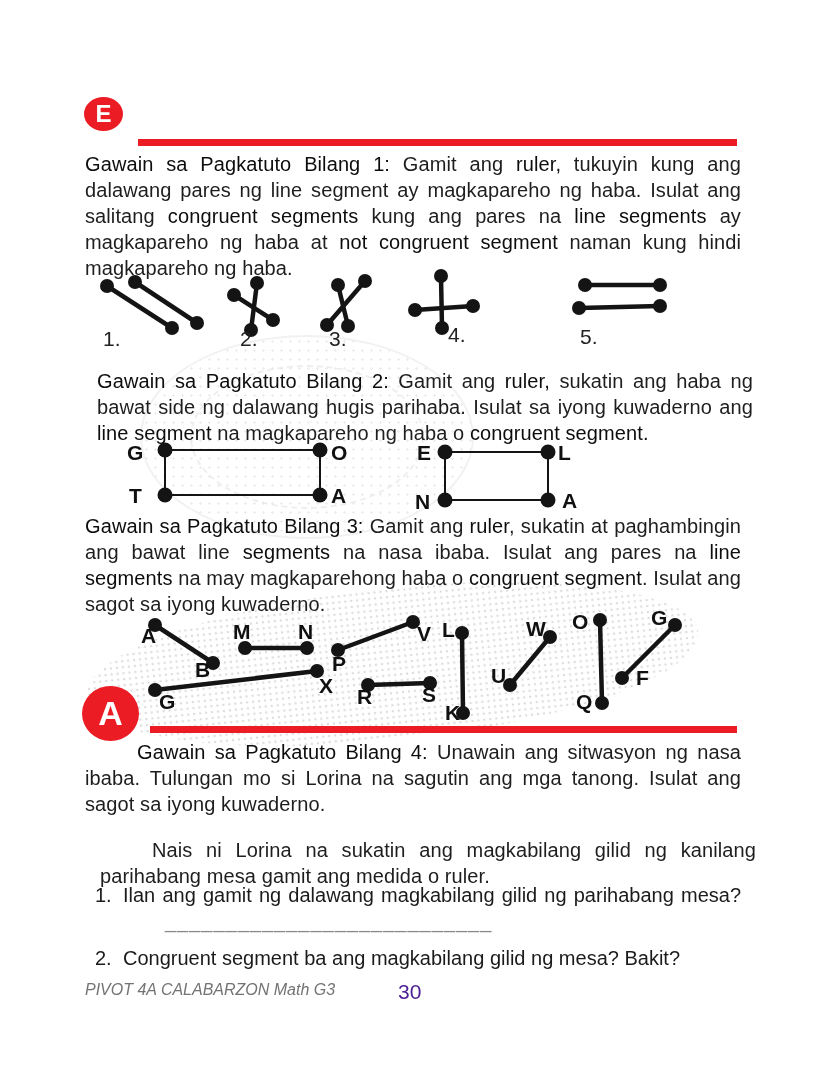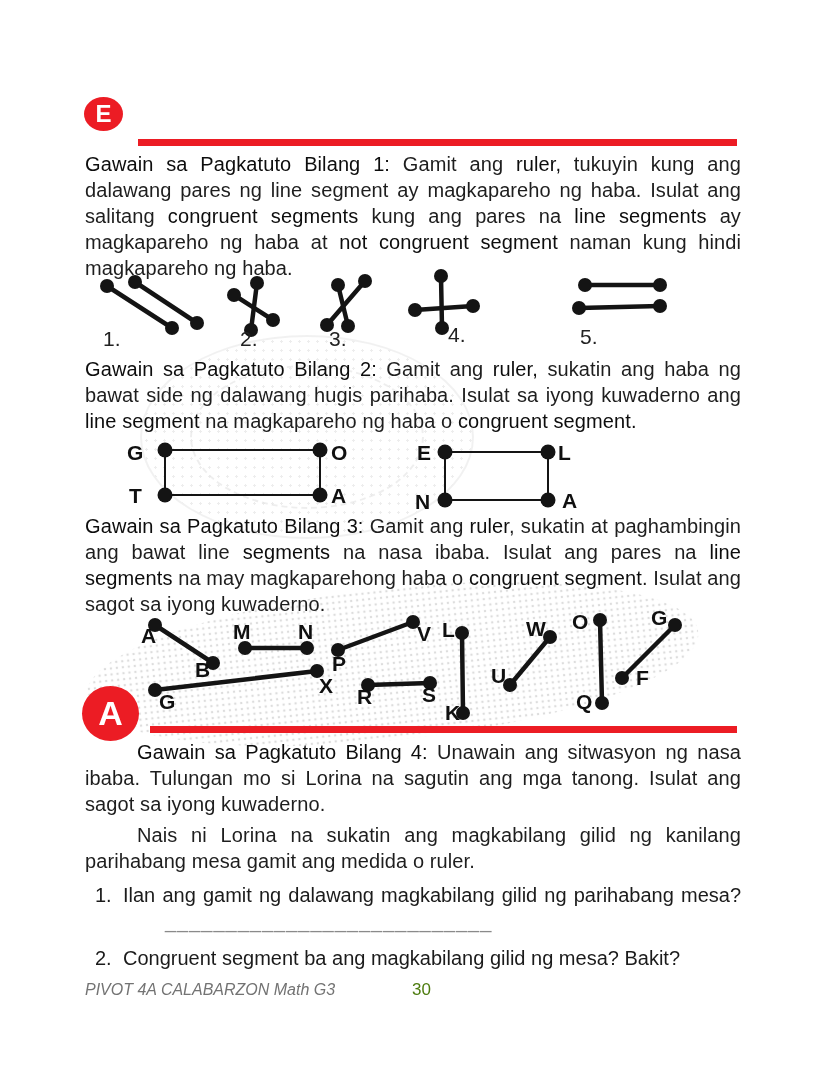--- a/index.html
+++ b/index.html
@@ -57,21 +57,21 @@
   svg text.num { font-weight:normal; font-size:21px; fill:#222222; }
   
   .qrow { left:95px; width:646px; display:flex; font-size:20px; line-height:26px; }
   .qnum { width:28px; flex:0 0 28px; }
   .qtext { flex:1; text-align:justify; }
   .blank { color:#8a8a8a; letter-spacing:1px;margin-left:42px; }
   
   .footer-left {
     left:85px; top:981px; font-style:italic; font-size:16px; color:#737373;
   }
-  .footer-num { left:412px; top:980px; font-size:17px; color:#4d7c0f; }
+  .footer-num { left:398px; top:980px; font-size:21px; color:#4c1d95; }
 </style>
 </head>
 <body>
 
 <div class="page">
 
   <div class="wm wm-globe"></div>
   <div class="wm wm-globe-inner"></div>
   <div class="wm wm-band"></div>
 
@@ -128,21 +128,21 @@
       <line class="seg" x1="500" y1="17" x2="575" y2="17"></line>
         <circle class="dot" cx="500" cy="17" r="7"></circle>
         <circle class="dot" cx="575" cy="17" r="7"></circle>
       <line class="seg" x1="494" y1="40" x2="575" y2="38"></line>
         <circle class="dot" cx="494" cy="40" r="7"></circle>
         <circle class="dot" cx="575" cy="38" r="7"></circle>
       <text class="num" x="495" y="76">5.</text>
     </g>
   </svg>
 
-  <p class="layer para" style="top:356px; margin:0;"><span class="b">Gawain sa Pagkatuto Bilang 2: </span><span>Gamit ang </span><span class="b">ruler,</span><span> sukatin ang haba ng bawat side ng dalawang hugis parihaba. Isulat sa iyong kuwaderno ang </span><span class="b">line segment</span><span> na magkapareho ng haba o </span><span class="b">congruent segment.</span></p>
+  <p class="layer para" style="top:356px; margin:12px;"><span class="b">Gawain sa Pagkatuto Bilang 2: </span><span>Gamit ang </span><span class="b">ruler,</span><span> sukatin ang haba ng bawat side ng dalawang hugis parihaba. Isulat sa iyong kuwaderno ang </span><span class="b">line segment</span><span> na magkapareho ng haba o </span><span class="b">congruent segment.</span></p>
 
   <svg class="layer" style="left:85px; top:438px;" width="655" height="88" viewBox="0 0 655 88">
     <g>
       <rect class="thin" x="80" y="12" width="155" height="45"></rect>
       <circle class="dot" cx="80" cy="12" r="7.5"></circle>
         <circle class="dot" cx="235" cy="12" r="7.5"></circle>
       <circle class="dot" cx="80" cy="57" r="7.5"></circle>
         <circle class="dot" cx="235" cy="57" r="7.5"></circle>
       <text x="42" y="22">G</text>
       <text x="246" y="22">O</text>
@@ -230,21 +230,21 @@
     </g>
   </svg>
 
   <div class="layer badge badge-a">
     <span>A</span>
   </div>
   <div class="layer rule rule-mid"></div>
 
   <p class="layer para indent" style="top:739px; margin:0;"><span class="b">Gawain sa Pagkatuto Bilang 4: </span><span>Unawain ang sitwasyon ng nasa ibaba. Tulungan mo si Lorina na sagutin ang mga tanong. Isulat ang sagot sa iyong kuwaderno.</span></p>
 
-  <p class="layer para indent" style="top:822px; margin:0;">Nais ni Lorina na sukatin ang magkabilang gilid ng kanilang parihabang mesa gamit ang medida o ruler.</p>
+  <p class="layer para indent" style="top:822px; margin:15px;">Nais ni Lorina na sukatin ang magkabilang gilid ng kanilang parihabang mesa gamit ang medida o ruler.</p>
 
   <div class="layer qrow" style="top:882px;">
     <span class="qnum">1.</span>
     <span class="qtext">
       <span>Ilan ang gamit ng dalawang magkabilang gilid ng parihabang mesa?</span>
       <span class="blank">___________________________</span>
     </span>
   </div>
 
   <div class="layer qrow" style="top:945px;">

